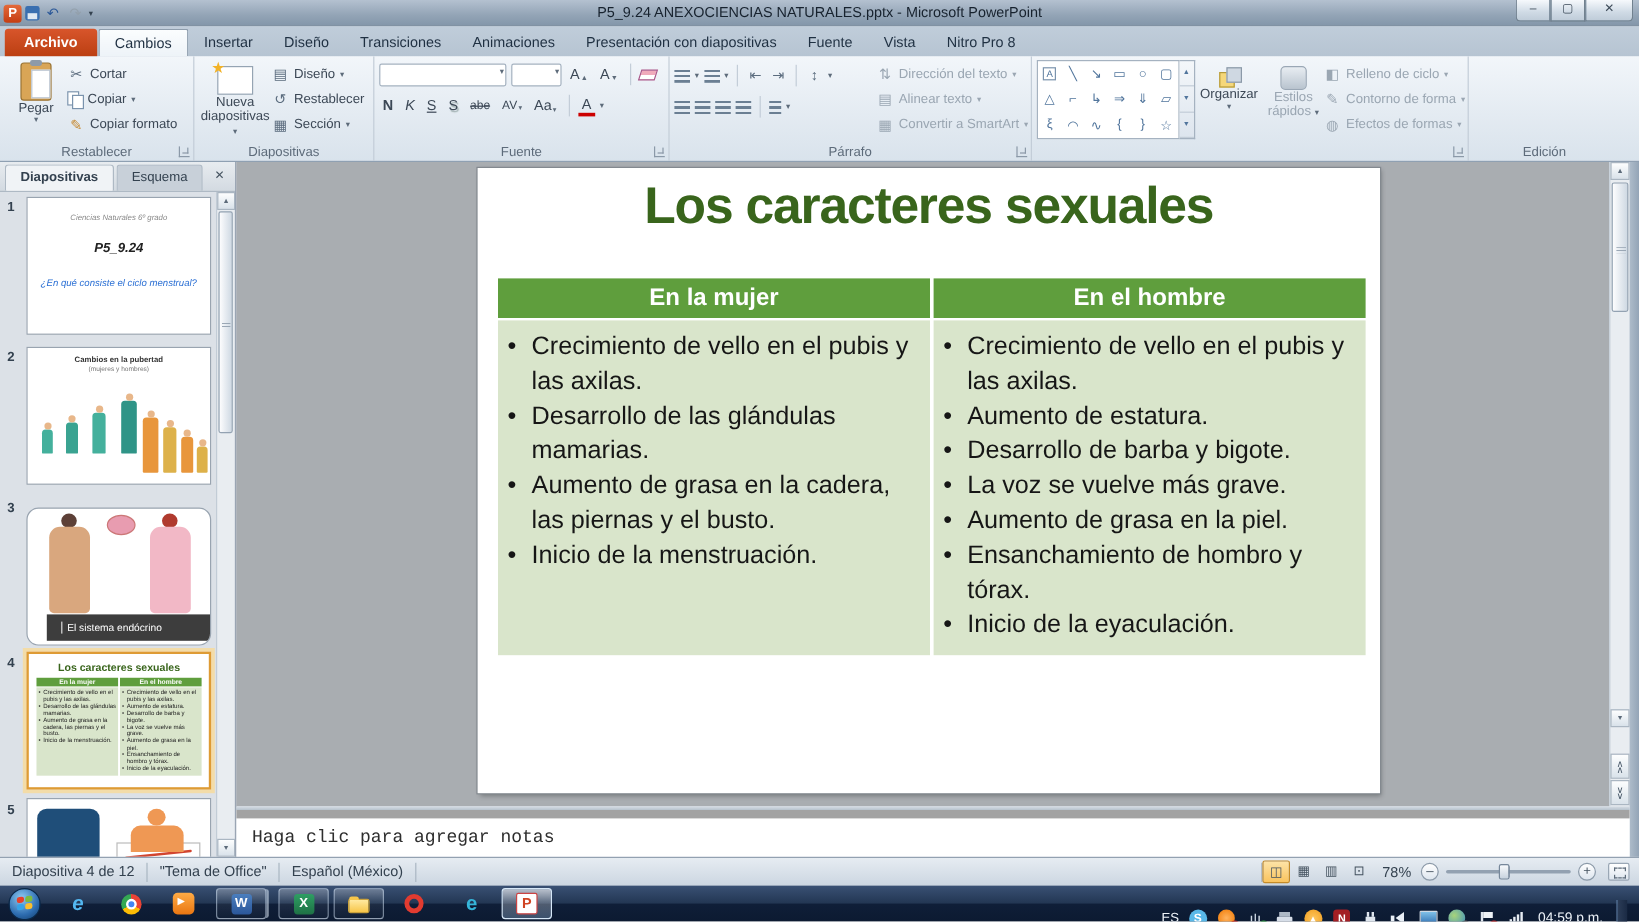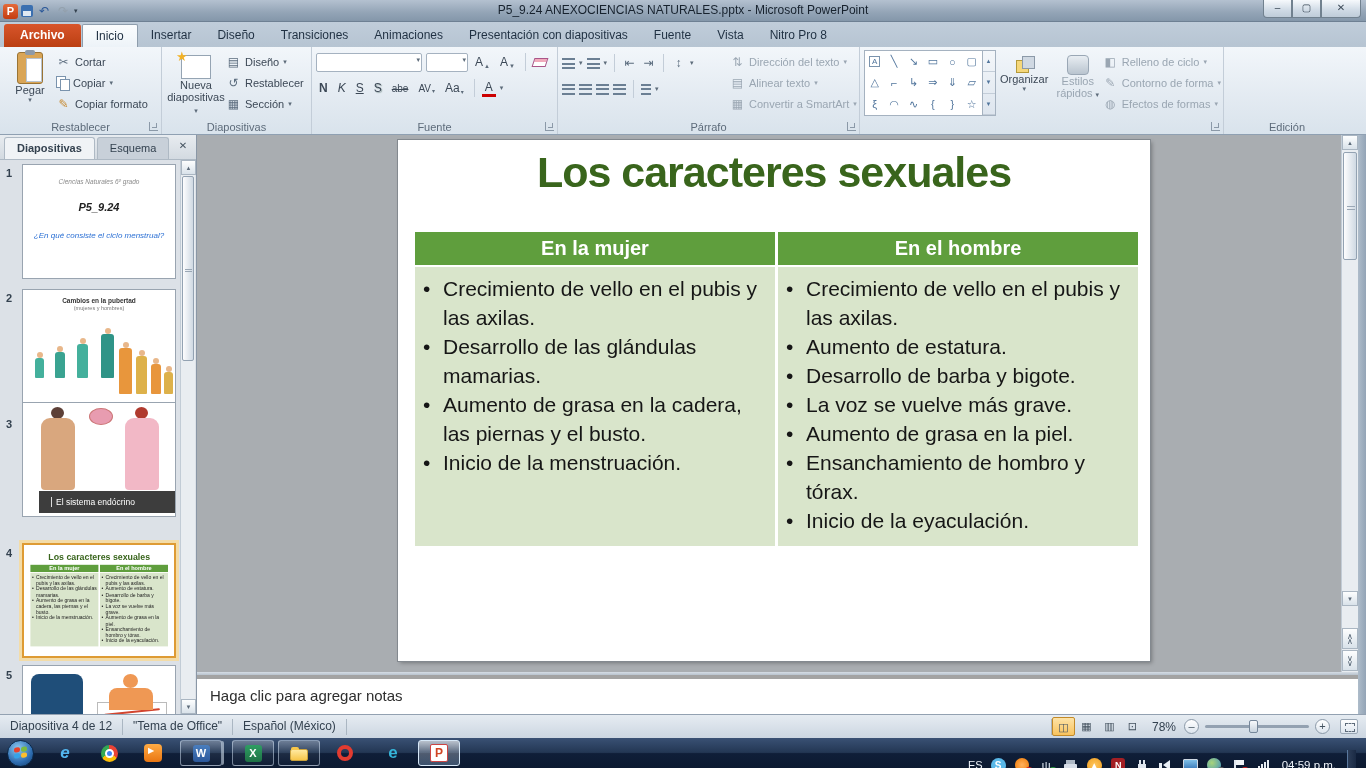--- a/index.html
+++ b/index.html
@@ -156,21 +156,21 @@
     border:1px solid #93a2b2; border-radius:2px; }
   .vthumb::after { content:""; position:absolute; left:3px; top:50%; width:8px; height:5px;
     background:repeating-linear-gradient(#9aa7b5 0 1px, transparent 1px 2.5px); }
   .navbtn { position:absolute; left:0; width:16px; height:21px; display:flex; flex-direction:column; align-items:center;
     justify-content:center; background:linear-gradient(#fdfefe,#d9e2ea); border:1px solid #aab6c2; }
   .navbtn span { font-size:8px; line-height:5px; color:#4a5a6a; }
   .rframe { position:absolute; left:1358px; top:135px; width:8px; height:579px; background:linear-gradient(90deg,#aebcca,#93a4b6); }
 
   
   .splitter { position:absolute; left:197px; top:672px; width:1161px; height:3px; background:linear-gradient(#d6dde5,#b7c2cd); }
-  .notes { position:absolute; left:197px; top:675px; width:1161px; height:39px; background:#fff; border-top:4px solid #a3a3a3; }
+  .notes { position:absolute; left:197px; top:675px; width:1161px; height:39px; background:#fff; border-top:7px solid #a3a3a3;font-family:Liberation Mono, monospace; }
   .notes span { display:block; margin:8px 0 0 13px; font-size:15px; color:#2e2e2e; }
 
   
   .statusbar { position:absolute; left:0; top:714px; width:100%; height:24px;
     background:linear-gradient(#e6ecf2,#ccd6e1); border-top:1px solid #93a1b1; display:flex; align-items:center;
     font-size:12px; color:#33414f; }
   .sitem { padding:0 10px; line-height:23px; white-space:nowrap; }
   .ssep { width:1px; height:16px; background:#aab6c2; }
   .sspring { flex:1; }
   .vbtn { width:23px; height:19px; text-align:center; line-height:18px; font-size:11px; color:#44525f; border-radius:2px; }
@@ -270,21 +270,21 @@
     <div class="wtitle">P5_9.24 ANEXOCIENCIAS NATURALES.pptx  -  Microsoft PowerPoint</div>
     <div class="winbtns">
       <div class="winbtn">–</div>
       <div class="winbtn">▢</div>
       <div class="winbtn">✕</div>
     </div>
   </div>
 
   <div class="tabrow">
     <div class="ftab">Archivo</div>
-    <div class="rtab active">Inicio</div>
+    <div class="rtab active">Cambios</div>
     <div class="rtab">Insertar</div>
     <div class="rtab">Diseño</div>
     <div class="rtab">Transiciones</div>
     <div class="rtab">Animaciones</div>
     <div class="rtab">Presentación con diapositivas</div>
     <div class="rtab">Fuente</div>
     <div class="rtab">Vista</div>
     <div class="rtab">Nitro Pro 8</div>
   </div>
 
@@ -519,21 +519,21 @@
       <div class="fig" style="left:32px; top:62px; width:10px; height:26px; background:#3aa391;"></div>
       <div class="fig" style="left:54px; top:54px; width:11px; height:34px; background:#44b09c;"></div>
       <div class="fig" style="left:78px; top:44px; width:13px; height:44px; background:#2f9487;"></div>
       <div class="fig" style="left:96px; top:58px; width:13px; height:46px; background:#e8963c;"></div>
       <div class="fig" style="left:113px; top:66px; width:11px; height:38px; background:#ddb14a;"></div>
       <div class="fig" style="left:128px; top:74px; width:10px; height:30px; background:#e8963c;"></div>
       <div class="fig" style="left:141px; top:82px; width:9px; height:22px; background:#ddb14a;"></div>
     </div>
 
     <div class="thumbnum" style="top:283px;">3</div>
-    <div class="thumb" style="top:267px;">
+    <div class="thumb" style="top:288px;border-radius:10px;">
       <div class="t3brain"></div>
       <div class="t3head" style="left:28px; top:4px; background:#5d4037;"></div>
       <div class="t3body" style="left:18px; top:15px; width:34px; height:72px; background:#d9a77e;"></div>
       <div class="t3head" style="left:112px; top:4px; background:#b03a2e;"></div>
       <div class="t3body" style="left:102px; top:15px; width:34px; height:72px; background:#f2b8c6;"></div>
       <div class="t3bar"><i>El sistema endócrino</i></div>
     </div>
 
     <div class="thumbnum" style="top:412px;">4</div>
     <div class="thumb sel" style="top:408px;">

